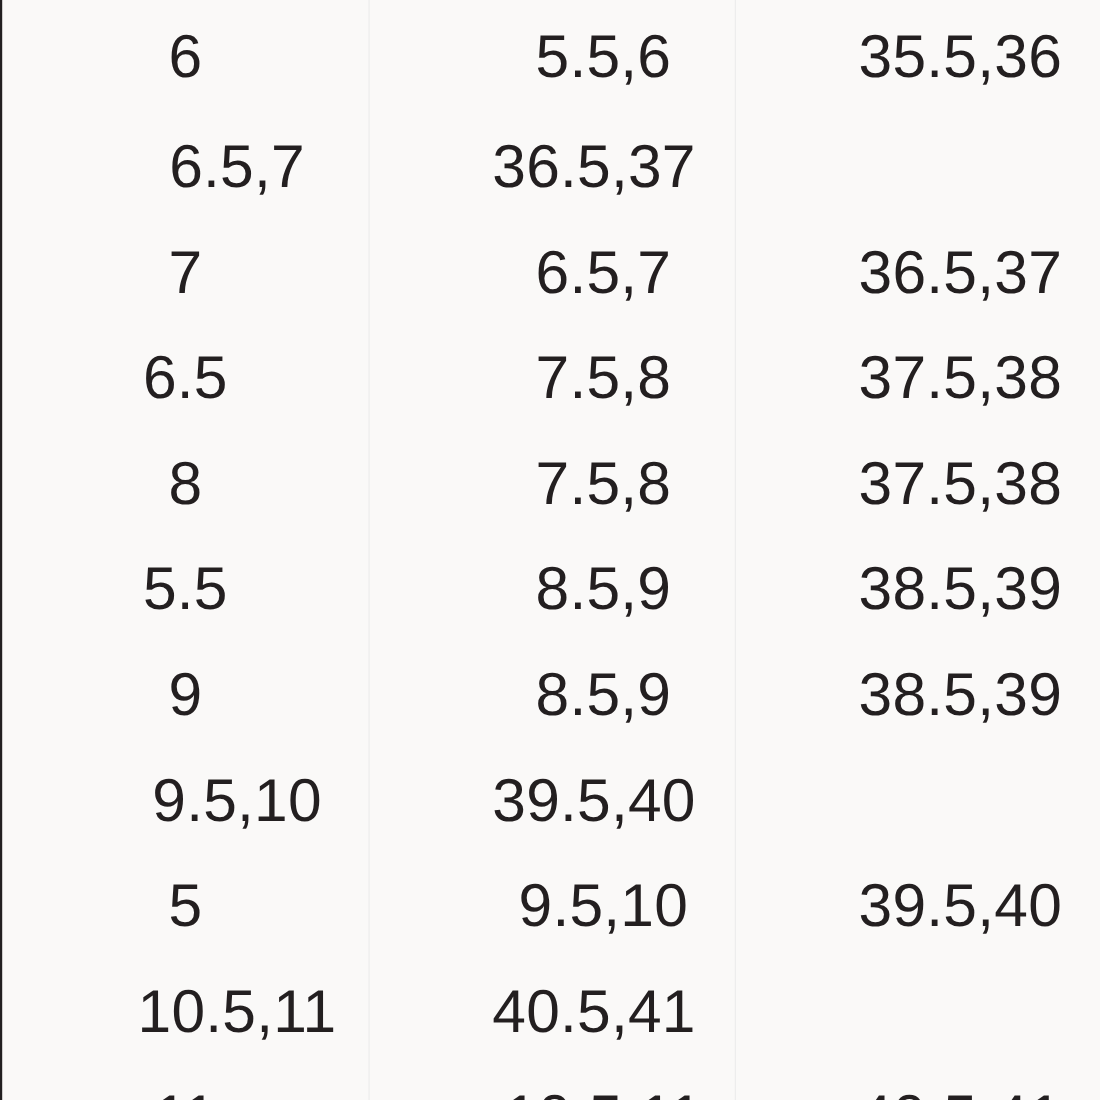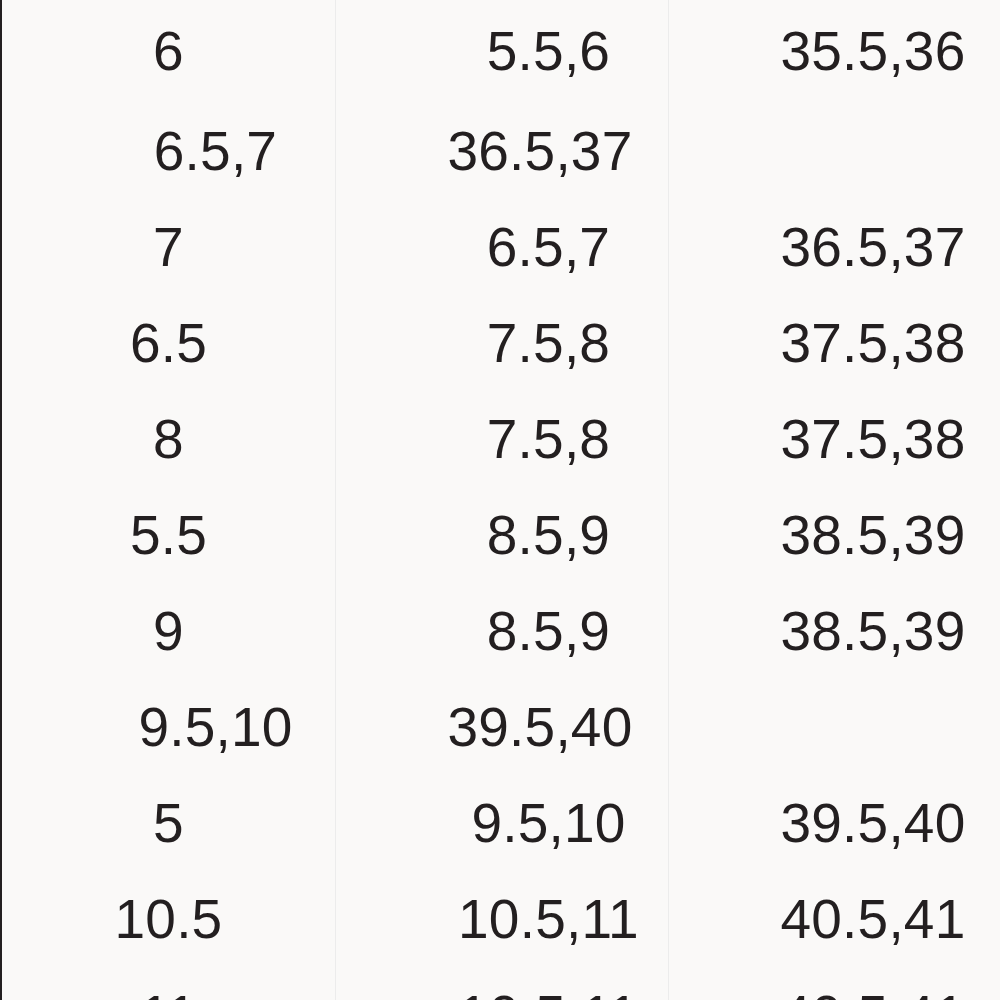--- a/index.html
+++ b/index.html
@@ -114,21 +114,20 @@
       <div class="table-row">
         <div class="cell c2">9.5,10</div>
         <div class="cell c3">39.5,40</div>
       </div>
       <div class="table-row">
         <div class="cell c1">5</div>
         <div class="cell c2">9.5,10</div>
         <div class="cell c3">39.5,40</div>
       </div>
       <div class="table-row">
-        <div class="cell c1">10.5</div>
         <div class="cell c2">10.5,11</div>
         <div class="cell c3">40.5,41</div>
       </div>
       <div class="table-row">
         <div class="cell c1">11</div>
         <div class="cell c2">10.5,11</div>
         <div class="cell c3">40.5,41</div>
       </div>
     </div>
 

